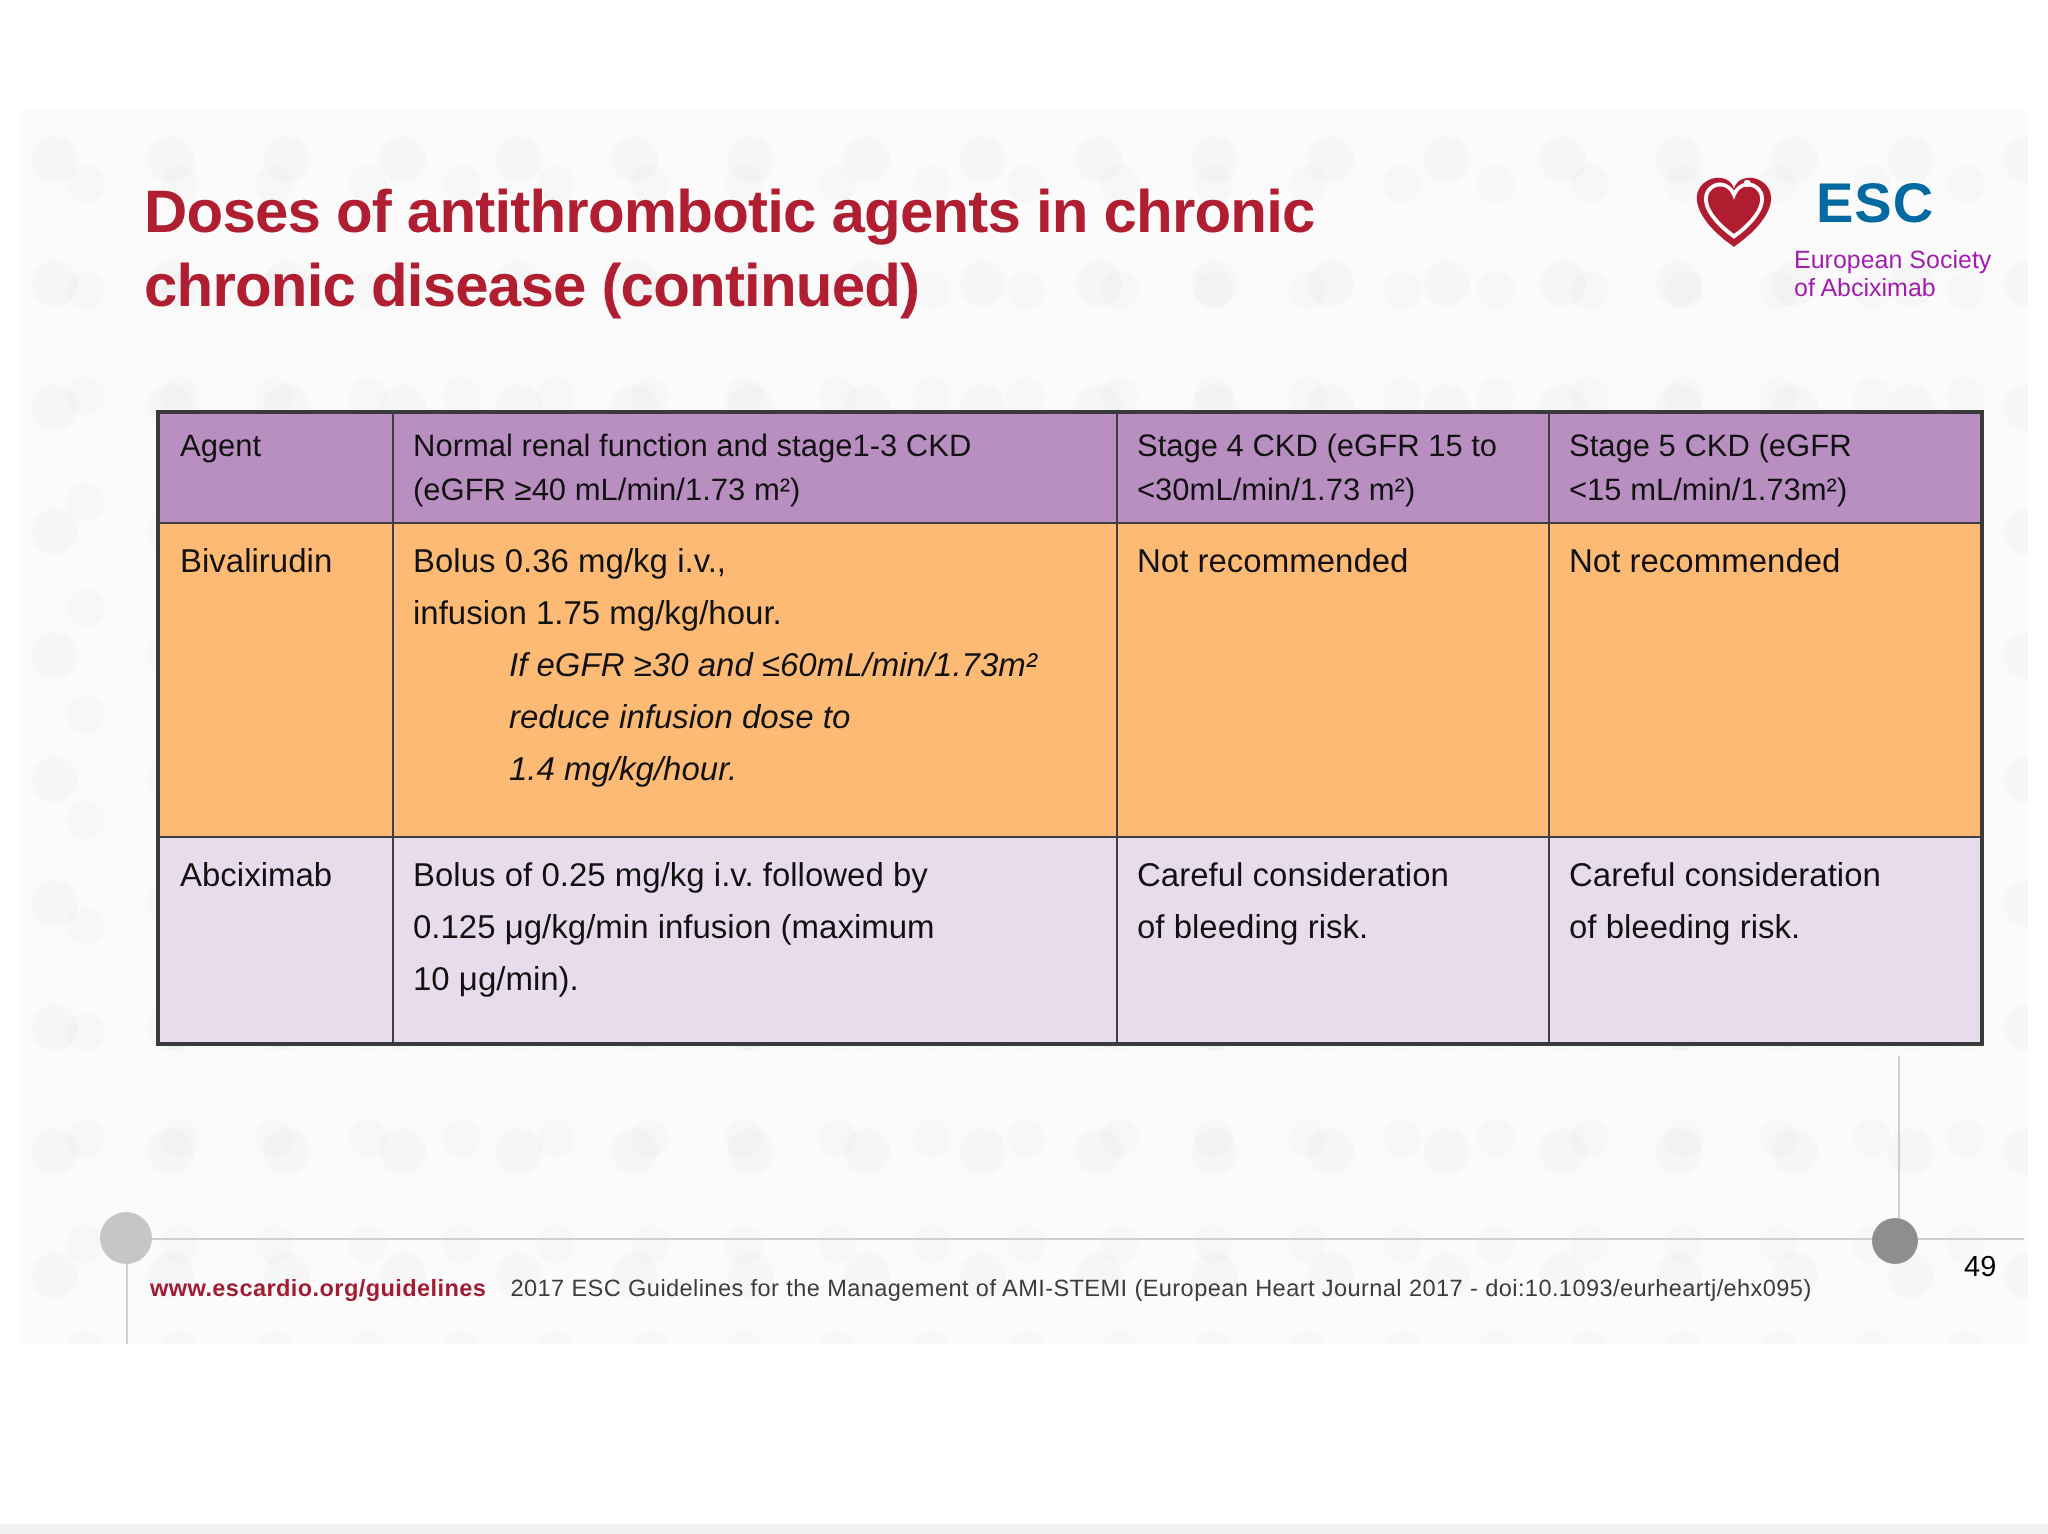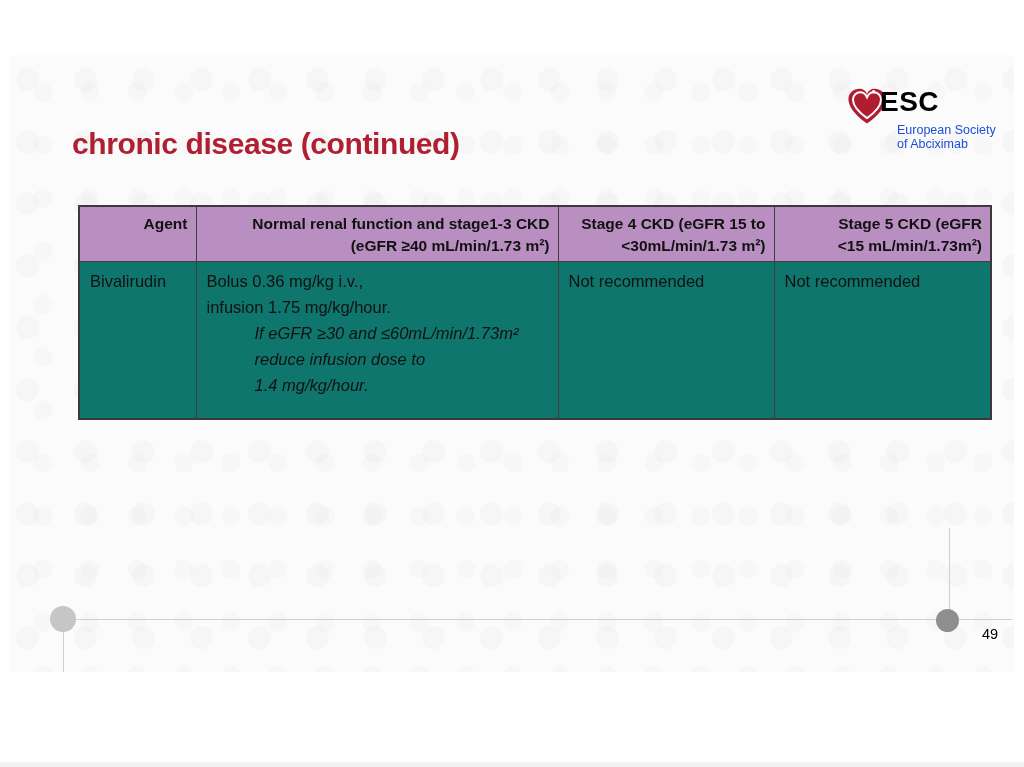--- a/index.html
+++ b/index.html
@@ -22,39 +22,39 @@
   .title{
     position:absolute;left:72px;top:88px;width:720px;
     color:#b01f31;font-size:30px;font-weight:700;line-height:37px;letter-spacing:-0.4px;
     margin:0;
   }
   .title .cont{}
 
   
   .logo{position:absolute;left:846px;top:86px;width:170px;}
   .logo-heart{position:absolute;left:0;top:2px;width:42px;height:38px;}
-  .logo-esc{position:absolute;left:34px;top:0px;font-size:28px;font-weight:700;color:#000000;letter-spacing:0.5px;}
-  .logo-sub{position:absolute;left:51px;top:37px;font-size:12.5px;color:#1d4ed8;line-height:14px;}
+  .logo-esc{position:absolute;left:62px;top:0px;font-size:28px;font-weight:700;color:#0369a1;letter-spacing:0.5px;}
+  .logo-sub{position:absolute;left:51px;top:37px;font-size:12.5px;color:#a21caf;line-height:14px;}
 
   
   table.doses{
     position:absolute;left:78px;top:205px;border-collapse:collapse;table-layout:fixed;
     width:912px;
   }
   table.doses td,table.doses th{
     border:1.6px solid #3f3f3f;vertical-align:top;text-align:left;
     padding:6px 8px 4px 10px;color:#111;
   }
   table.doses{border:2.4px solid #3a3a3a;}
   tr.hdr th{
-    background:#b98fc2;font-size:15.5px;font-weight:700;line-height:22px;
-    white-space:pre-line;height:44px;text-align:right;
+    background:#b98fc2;font-size:15.5px;font-weight:400;line-height:22px;
+    white-space:pre-line;height:44px;
   }
   td{font-size:16.5px;line-height:26px;white-space:pre-line;}
-  tr.r1 td{background:#0f766e;height:146px;}
+  tr.r1 td{background:#fdba74;height:146px;}
   tr.r2 td{background:#e8dcec;height:92px;}
   .note-italic{font-style:italic;white-space:pre-line;margin-left:48px;}
   col.c1{width:117px;} col.c2{width:362px;} col.c3{width:216px;} col.c4{width:217px;}
 
   
   .hline{position:absolute;left:56px;top:619px;width:956px;height:1px;background:#cfcfcf;}
   .vline-left{position:absolute;left:63px;top:620px;width:1px;height:52px;background:#cfcfcf;}
   .vline-right{position:absolute;left:949px;top:528px;width:1px;height:92px;background:#cfcfcf;}
   .dot-left{position:absolute;left:50px;top:606px;width:26px;height:26px;border-radius:50%;background:#c6c6c6;}
   .dot-right{position:absolute;left:936px;top:609px;width:23px;height:23px;border-radius:50%;background:#8e8e8e;}
@@ -63,21 +63,21 @@
   .footer{position:absolute;left:75px;top:637px;width:910px;font-size:11.8px;letter-spacing:0.2px;}
   .footer .link{color:#a01d33;font-weight:700;text-decoration:none;}
   .footer .cite{color:#3c3c3c;margin-left:12px;}
 </style>
 </head>
 <body>
 
 <div id="stage">
   <div class="slide-bg"></div>
 
-  <h1 class="title"><br>
+  <h1 class="title"><span>Doses of antithrombotic agents in chronic</span><br>
     <span>chronic disease </span><span class="cont">(continued)</span></h1>
 
   <div class="logo">
     <svg class="logo-heart" viewBox="0 0 50 46">
       <path d="M25 43 C8 31 2.5 20.5 2.5 13.5 C2.5 5.5 9.5 1 15.5 1 C20 1 23.8 3.4 25 7.5 C26.2 3.4 30 1 34.5 1 C40.5 1 47.5 5.5 47.5 13.5 C47.5 20.5 42 31 25 43 Z" fill="#b01c30"></path>
       <path d="M25 36.5 C13 28 8 19.5 8 14 C8 8.3 12.6 5.2 16.6 5.2 C20.2 5.2 23.5 7.6 25 11.2 C26.5 7.6 29.8 5.2 33.4 5.2 C37.4 5.2 42 8.3 42 14 C42 19.5 37 28 25 36.5 Z" fill="none" stroke="#ffffff" stroke-width="2.4"></path>
       <circle cx="33" cy="4.5" r="2.1" fill="#ffffff"></circle>
     </svg>
     <div class="logo-esc">ESC</div>
     <div class="logo-sub"><span>European Society</span><br><span>of Abciximab</span></div>
@@ -102,25 +102,38 @@
     </tr>
     <tr class="r1">
       <td>Bivalirudin</td>
       <td><span>Bolus 0.36 mg/kg i.v.,
 infusion 1.75 mg/kg/hour.</span><div class="note-italic">If eGFR ≥30 and ≤60mL/min/1.73m²
 reduce infusion dose to
 1.4 mg/kg/hour.</div></td>
       <td>Not recommended</td>
       <td>Not recommended</td>
     </tr>
+    <tr class="r2">
+      <td>Abciximab</td>
+      <td>Bolus of 0.25 mg/kg i.v. followed by
+0.125 μg/kg/min infusion (maximum
+10 μg/min).</td>
+      <td>Careful consideration
+of bleeding risk.</td>
+      <td>Careful consideration
+of bleeding risk.</td>
+    </tr>
   </tbody>
     </table>
 
   <div class="vline-right"></div>
   <div class="hline"></div>
   <div class="vline-left"></div>
   <div class="dot-left"></div>
   <div class="dot-right"></div>
   <div class="page-num">49</div>
 
+  <div class="footer">
+    <a href="#" class="link">www.escardio.org/guidelines</a><span class="cite">2017 ESC Guidelines for the Management of AMI-STEMI (European Heart Journal 2017 - doi:10.1093/eurheartj/ehx095)</span>
+  </div>
 
   <div class="bottom-strip"></div>
 </div>
 
 </body></html>

